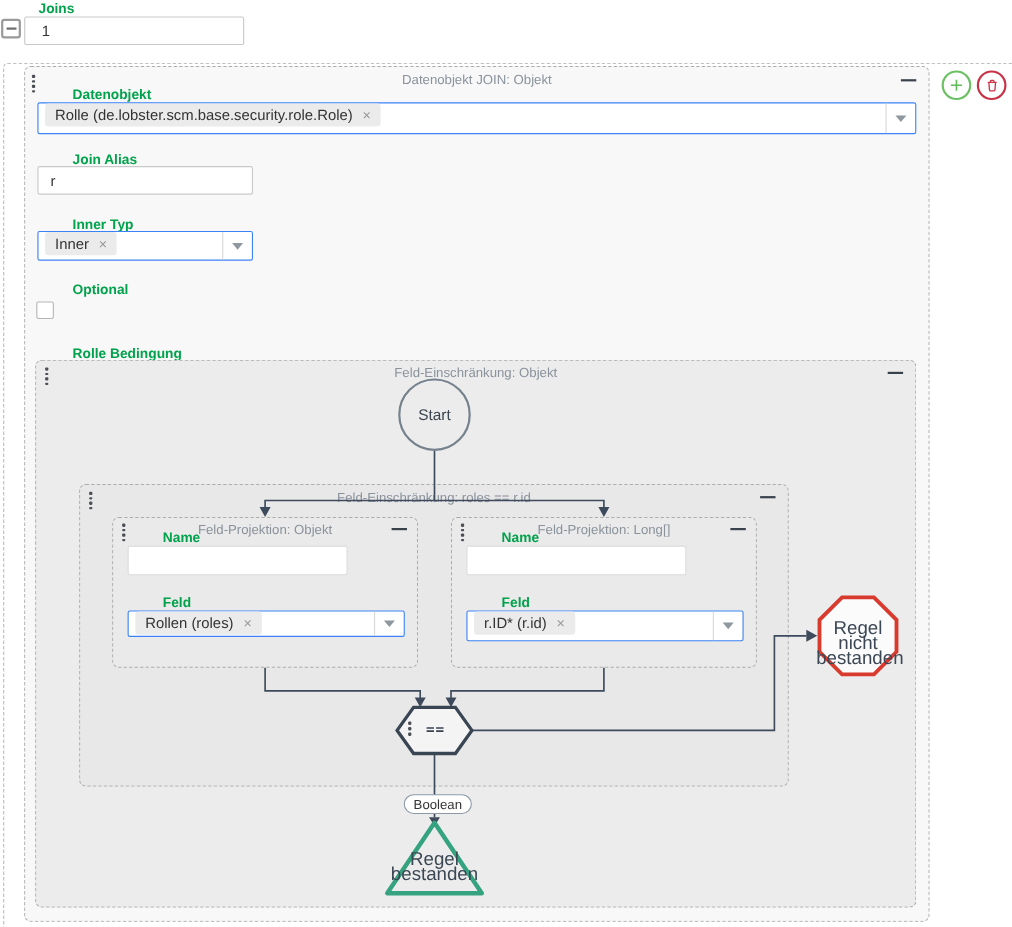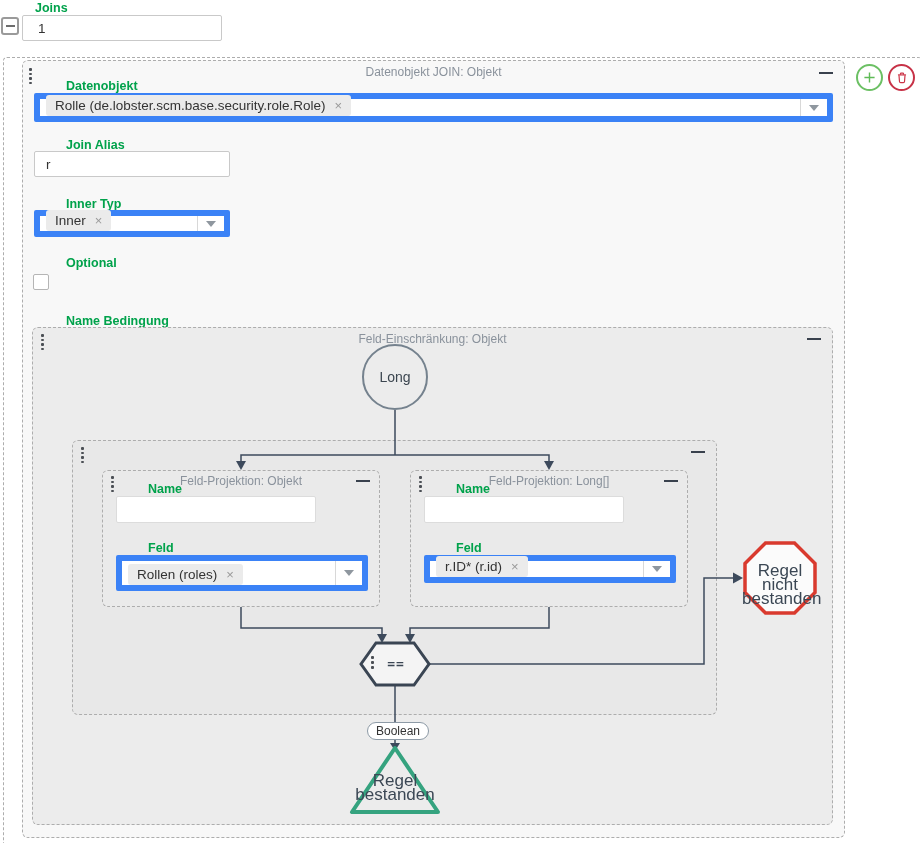--- a/index.html
+++ b/index.html
@@ -12,22 +12,22 @@
   .green-label { position:absolute; color:#00a24b; font-weight:bold; font-size:12.5px;margin-left:32px; }
   .dashed-panel { position:absolute; border:1px dashed #adadad; border-radius:6px; }
   .panel-title { position:absolute; left:30px; right:30px; top:4px; text-align:center;
                  font-size:12px; color:#8a929c; white-space:nowrap; overflow:hidden; }
   .collapse-minus { position:absolute; width:14px; height:2px; background:#39414d; cursor:pointer; }
   .drag-handle { position:absolute; display:flex; flex-direction:column; gap:2px; cursor:grab; }
   .drag-handle i { width:2.5px; height:2.5px; background:#4b4f55; border-radius:1px; }
   .text-input { position:absolute; background:#fff; border:1px solid #c9c9c9; border-radius:2px;
                 font-size:13.5px; color:#333; padding:0 6px 0 11px; outline:none;
                 font-family:"Liberation Sans", sans-serif; }
-  .combo { position:absolute; background:#fff; border:6px solid #3b82f6; border-radius:2px;
-           display:flex; align-items:flex-end; }
+  .combo { position:absolute; background:#fff; border:1px solid #3b82f6; border-radius:2px;
+           display:flex; align-items:flex-start; }
   .chip { background:#ebebeb; border-radius:3px; margin-left:6px; padding:3px 9px;
           font-size:13.5px; color:#333; display:flex; align-items:center; gap:9px; white-space:nowrap; }
   .chip .x { color:#999; font-size:13px; cursor:pointer; line-height:1; }
   .dd { position:absolute; right:0; top:0; bottom:0; width:27px; border-left:1px solid #d8d8d8;
         display:flex; align-items:center; justify-content:center; cursor:pointer; }
   .tri-down { width:0; height:0; border-left:5px solid transparent; border-right:5px solid transparent;
               border-top:6px solid #8f979f; }
   .circle-btn { position:absolute; width:27px; height:27px; border-radius:50%;
                 display:flex; align-items:center; justify-content:center; cursor:pointer; background:#fff; }
   .node-text { position:absolute; text-align:center; font-size:17px; color:#3b4754; line-height:14px; }
@@ -91,57 +91,58 @@
       <span class="x">×</span>
     </span>
     <span class="dd">
         <span class="tri-down"></span>
       </span>
   </div>
 
   <div class="green-label" style="left:34px; top:256px;">Optional</div>
   <div class="abs" style="left:33px; top:274px; width:16px; height:16px; background:#fff; border:1px solid #b5b5b5; border-radius:2px; cursor:pointer;"></div>
 
-  <div class="green-label" style="left:34px; top:314px;">Name Bedingung</div>
+  <div class="green-label" style="left:34px; top:314px;">Rolle Bedingung</div>
 
   <div class="dashed-panel" style="left:32px; top:327px; width:801px; height:498px; background:#ececec;">
     <div class="drag-handle" style="left:8px; top:6px;">
         <i></i>
         <i></i>
         <i></i>
         <i></i>
       </div>
     <div class="panel-title">Feld-Einschränkung: Objekt</div>
     <div class="collapse-minus" style="right:11px; top:10px;"></div>
   </div>
 
   <div class="dashed-panel" style="left:72px; top:440px; width:645px; height:275px; background:#e8e8e8;">
     <div class="drag-handle" style="left:8px; top:6px;">
         <i></i>
         <i></i>
         <i></i>
         <i></i>
       </div>
+    <div class="panel-title">Feld-Einschränkung: roles == r.id</div>
     <div class="collapse-minus" style="right:11px; top:10px;"></div>
   </div>
 
   <div class="dashed-panel" style="left:102px; top:470px; width:278px; height:137px; background:#eaeaea;">
     <div class="drag-handle" style="left:8px; top:5px;">
         <i></i>
         <i></i>
         <i></i>
         <i></i>
       </div>
     <div class="panel-title" style="left:20px; right:20px; top:3px;">Feld-Projektion: Objekt</div>
     <div class="collapse-minus" style="right:9px; top:9px;"></div>
   </div>
   <div class="green-label" style="left:116px; top:482px;">Name</div>
   <input class="text-input" style="left: 116px; top: 496px; width: 200px; height: 27px; border-color: rgb(220, 220, 220);" value="">
   <div class="green-label" style="left:116px; top:541px;">Feld</div>
-  <div class="combo" style="left:116px; top:555px; width:252px; height:36px;">
+  <div class="combo" style="left:116px; top:555px; width:252px; height:24px;">
     <span class="chip">
       <span>Rollen (roles)</span>
       <span class="x">×</span>
     </span>
     <span class="dd">
         <span class="tri-down"></span>
       </span>
   </div>
 
   <div class="dashed-panel" style="left:410px; top:470px; width:278px; height:137px; background:#eaeaea;">
@@ -171,21 +172,21 @@
     <path d="M395 410 V455 M241 462 V455 H549 V462 M241 607 V628 H382 V635 M549 607 V628 H410 V635 M429 664 H704 V578 H733 M395 685 V743" stroke="#3d4a5c" stroke-width="1.5" fill="none"></path>
     <polygon points="236,461 246,461 241,470" fill="#3d4a5c"></polygon>
     <polygon points="544,461 554,461 549,470" fill="#3d4a5c"></polygon>
     <polygon points="377,634 387,634 382,643" fill="#3d4a5c"></polygon>
     <polygon points="405,634 415,634 410,643" fill="#3d4a5c"></polygon>
     <polygon points="733,572.5 733,583.5 743,578" fill="#3d4a5c"></polygon>
     <polygon points="390,743 400,743 395,751" fill="#3d4a5c"></polygon>
   </svg>
 
   <div class="abs" style="left:362px; top:344px; width:66px; height:66px; border:2px solid #75828e; border-radius:50%; display:flex; align-items:center; justify-content:center; font-size:14px; color:#3c4650;">
-    <span>Long</span>
+    <span>Start</span>
   </div>
 
   <svg class="shape" style="left:358px; top:640px;" width="74" height="48">
     <polygon points="3,24 18,3 56,3 71,24 56,45 18,45" fill="#f4f4f4" stroke="#3a4553" stroke-width="3"></polygon>
   </svg>
   <div class="drag-handle" style="left:371px; top:656px; gap:2.5px;">
       <i></i>
       <i></i>
       <i></i>
     </div>

